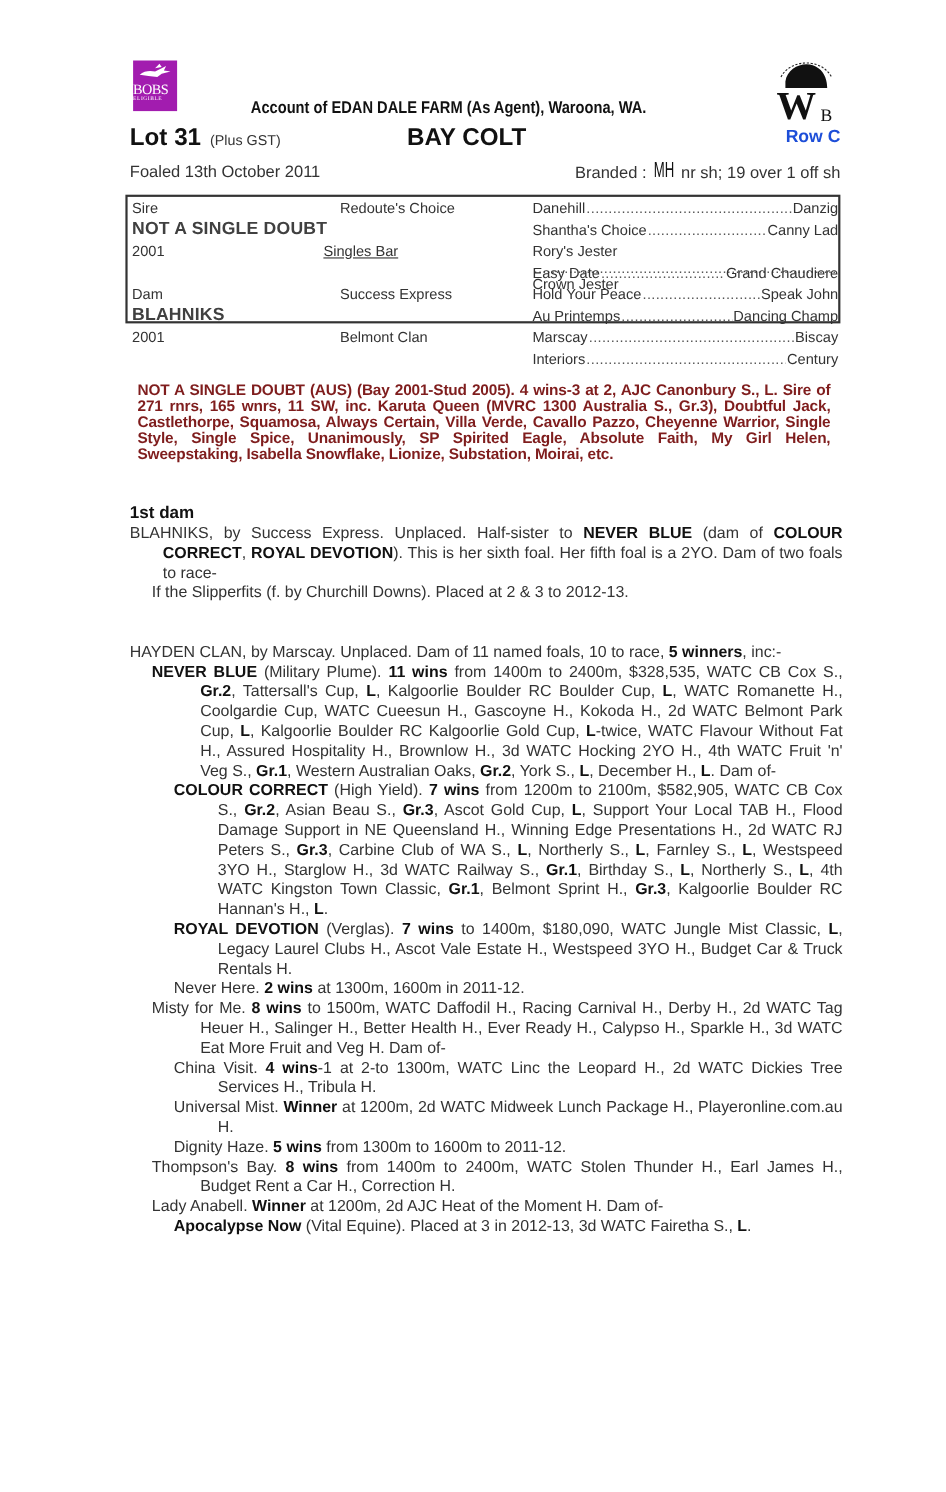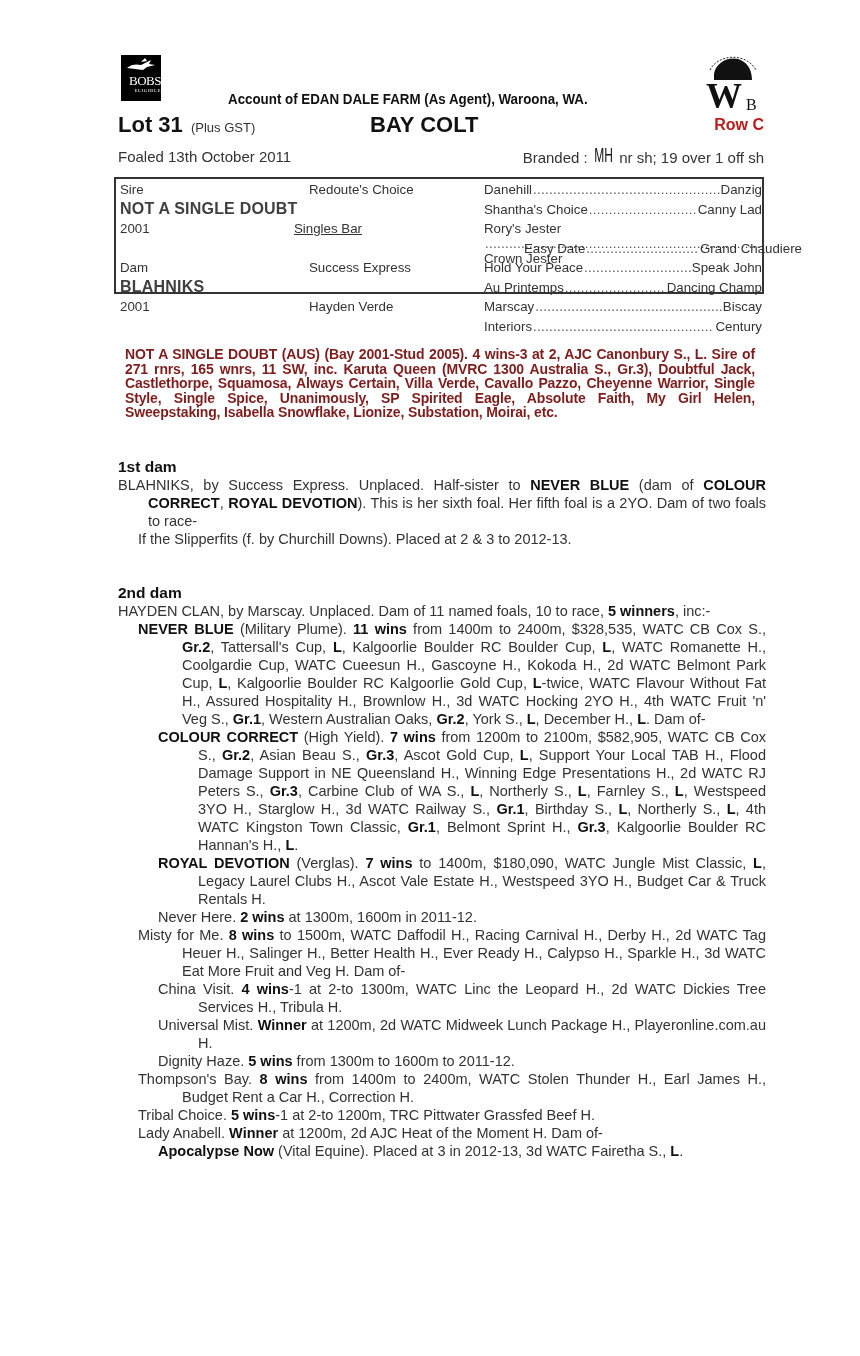--- a/index.html
+++ b/index.html
@@ -1,33 +1,33 @@
 <!DOCTYPE html>
 <html><head>
 <meta charset="utf-8">
 <style>
   html, body { margin:0; padding:0; background:#ffffff; }
   body { width:860px; height:1356px; position:relative; overflow:hidden;
          font-family:"Liberation Sans", sans-serif; color:#1a1a1a; }
   .page { position:absolute; left:0; top:0; width:860px; height:1356px; }
 
   
-  .bobs-logo { position:absolute; left:121px; top:55px; width:40px; height:46px; background:#000000;
-               color:#fff; text-align:right; font-family:"Liberation Serif", serif; }
+  .bobs-logo { position:absolute; left:121px; top:55px; width:40px; height:46px; background:#a21caf;
+               color:#fff; text-align:left; font-family:"Liberation Serif", serif; }
   .bobs-logo .horse { display:block; height:20px; }
   .bobs-logo .bobs { display:block; font-size:13px; line-height:12px; letter-spacing:-0.5px; }
   .bobs-logo .elig { display:block; font-size:5px; line-height:8px; letter-spacing:0.5px; }
   .wb-logo { position:absolute; left:700px; top:52px; width:70px; height:60px; }
 
   .account { position:absolute; left:228px; top:90px; font-size:15.5px; font-weight:bold;
              transform:scaleX(0.86); transform-origin:left top; letter-spacing:0; white-space:nowrap; color:#111; }
   .lot { position:absolute; left:118px; top:112px; font-size:22px; font-weight:bold; color:#111; white-space:nowrap; }
   .lot .gst { font-size:13px; font-weight:normal; color:#333; margin-left:2px; }
   .sex { position:absolute; left:370px; top:112px; font-size:22px; font-weight:bold; color:#111; }
-  .row { position:absolute; right:96px; top:116px; font-size:16px; font-weight:bold; color:#b91c1c; }
+  .row { position:absolute; right:96px; top:116px; font-size:16px; font-weight:bold; color:#1d4ed8; }
   .foaled { position:absolute; left:118px; top:148px; font-size:15px; color:#333; }
   .branded { position:absolute; right:96px; top:144px; font-size:15px; color:#333; white-space:nowrap; }
   .branded .brand-mark { font-size:20px; font-family:"Liberation Sans Narrow","Liberation Sans",sans-serif;
                          display:inline-block; transform:scaleX(0.6); margin:0 -4px; vertical-align:1px; color:#111; }
 
   
   .pedigree { position:absolute; left:114px; top:177px; width:650px; height:117px;
               border:2px solid #333; box-sizing:border-box; font-size:13.3px; color:#333; }
   .ped-cell { position:absolute; white-space:nowrap; }
   .ped-main { font-weight:bold; font-size:16px; color:#404040; letter-spacing:0.2px; }
@@ -88,38 +88,38 @@
     <div class="ped-cell" style="left:4px;top:3px;">Sire</div>
     <div class="ped-cell" style="left:193px;top:3px;">Redoute's Choice</div>
     <div class="ped-cell ped-main" style="left:4px;top:21px;">NOT A SINGLE DOUBT</div>
     <div class="ped-cell" style="left:4px;top:42px;">2001</div>
     <div class="ped-cell" style="left:178px;top:42px;text-decoration:underline;">Singles Bar</div>
 
     <div class="ped-cell" style="left:4px;top:81px;">Dam</div>
     <div class="ped-cell" style="left:193px;top:81px;">Success Express</div>
     <div class="ped-cell ped-main" style="left:4px;top:99px;">BLAHNIKS</div>
     <div class="ped-cell" style="left:4px;top:120px;">2001</div>
-    <div class="ped-cell" style="left:193px;top:120px;">Hayden Verde</div>
+    <div class="ped-cell" style="left:193px;top:120px;">Belmont Clan</div>
 
     <div class="ped-line" style="top:3px;">
         <span>Danehill</span>
         <span class="dots"></span>
         <span>Danzig</span>
       </div>
     <div class="ped-line" style="top:22.5px;">
         <span>Shantha's Choice</span>
         <span class="dots"></span>
         <span>Canny Lad</span>
       </div>
     <div class="ped-line" style="top:42px;flex-direction:column;">
         <span>Rory's Jester</span>
         <span class="dots"></span>
         <span>Crown Jester</span>
       </div>
-    <div class="ped-line" style="top:61.5px;margin-left:40px;">
+    <div class="ped-line" style="top:61.5px;">
         <span>Easy Date</span>
         <span class="dots"></span>
         <span>Grand Chaudiere</span>
       </div>
     <div class="ped-line" style="top:81px;">
         <span>Hold Your Peace</span>
         <span class="dots"></span>
         <span>Speak John</span>
       </div>
     <div class="ped-line" style="top:100.5px;">
@@ -141,41 +141,39 @@
 
   <div class="sire-blurb">NOT A SINGLE DOUBT (AUS) (Bay 2001-Stud 2005). 4 wins-3 at 2, AJC Canonbury S., L. Sire of 271 rnrs, 165 wnrs, 11 SW, inc. Karuta Queen (MVRC 1300 Australia S., Gr.3), Doubtful Jack, Castlethorpe, Squamosa, Always Certain, Villa Verde, Cavallo Pazzo, Cheyenne Warrior, Single Style, Single Spice, Unanimously, SP Spirited Eagle, Absolute Faith, My Girl Helen, Sweepstaking, Isabella Snowflake, Lionize, Substation, Moirai, etc.</div>
 
   <div class="section" style="top:458px;">
     <p class="heading">1st dam</p>
     <p class="p ind0 last"><span>BLAHNIKS, by Success Express. Unplaced. Half-sister to </span><span class="b">NEVER BLUE</span><span> (dam of </span><span class="b">COLOUR CORRECT</span><span>, </span><span class="b">ROYAL DEVOTION</span><span>). This is her sixth foal. Her fifth foal is a 2YO. Dam of two foals to race-</span></p>
     <p class="p" style="padding-left:20px;"><span>If the Slipperfits (f. by Churchill Downs). Placed at 2 &amp; 3 to 2012-13.</span></p>
   </div>
 
   <div class="section" style="top:584px;">
-    <p class="heading">2nd dam</p>
     <p class="p ind0 last"><span>HAYDEN CLAN, by Marscay. Unplaced. Dam of 11 named foals, 10 to race, </span><span class="b">5 winners</span><span>, inc:-</span></p>
 
     <p class="p ind1 last" style="padding-left:64px;text-indent:-44px;"><span class="b">NEVER BLUE</span><span> (Military Plume). </span><span class="b">11 wins</span><span> from 1400m to 2400m, $328,535, WATC CB Cox S., </span><span class="b">Gr.2</span><span>, Tattersall's Cup, </span><span class="b">L</span><span>, Kalgoorlie Boulder RC Boulder Cup, </span><span class="b">L</span><span>, WATC Romanette H., Coolgardie Cup, WATC Cueesun H., Gascoyne H., Kokoda H., 2d WATC Belmont Park Cup, </span><span class="b">L</span><span>, Kalgoorlie Boulder RC Kalgoorlie Gold Cup, </span><span class="b">L</span><span>-twice, WATC Flavour Without Fat H., Assured Hospitality H., Brownlow H., 3d WATC Hocking 2YO H., 4th WATC Fruit 'n' Veg S., </span><span class="b">Gr.1</span><span>, Western Australian Oaks, </span><span class="b">Gr.2</span><span>, York S., </span><span class="b">L</span><span>, December H., </span><span class="b">L</span><span>. Dam of-</span></p>
 
     <p class="p last" style="padding-left:80px;text-indent:-40px;"><span class="b">COLOUR CORRECT</span><span> (High Yield). </span><span class="b">7 wins</span><span> from 1200m to 2100m, $582,905, WATC CB Cox S., </span><span class="b">Gr.2</span><span>, Asian Beau S., </span><span class="b">Gr.3</span><span>, Ascot Gold Cup, </span><span class="b">L</span><span>, Support Your Local TAB H., Flood Damage Support in NE Queensland H., Winning Edge Presentations H., 2d WATC RJ Peters S., </span><span class="b">Gr.3</span><span>, Carbine Club of WA S., </span><span class="b">L</span><span>, Northerly S., </span><span class="b">L</span><span>, Farnley S., </span><span class="b">L</span><span>, Westspeed 3YO H., Starglow H., 3d WATC Railway S., </span><span class="b">Gr.1</span><span>, Birthday S., </span><span class="b">L</span><span>, Northerly S., </span><span class="b">L</span><span>, 4th WATC Kingston Town Classic, </span><span class="b">Gr.1</span><span>, Belmont Sprint H., </span><span class="b">Gr.3</span><span>, Kalgoorlie Boulder RC Hannan's H., </span><span class="b">L</span><span>.</span></p>
 
     <p class="p last" style="padding-left:80px;text-indent:-40px;"><span class="b">ROYAL DEVOTION</span><span> (Verglas). </span><span class="b">7 wins</span><span> to 1400m, $180,090, WATC Jungle Mist Classic, </span><span class="b">L</span><span>, Legacy Laurel Clubs H., Ascot Vale Estate H., Westspeed 3YO H., Budget Car &amp; Truck Rentals H.</span></p>
 
     <p class="p" style="padding-left:40px;"><span>Never Here. </span><span class="b">2 wins</span><span> at 1300m, 1600m in 2011-12.</span></p>
 
     <p class="p last" style="padding-left:64px;text-indent:-44px;"><span>Misty for Me. </span><span class="b">8 wins</span><span> to 1500m, WATC Daffodil H., Racing Carnival H., Derby H., 2d WATC Tag Heuer H., Salinger H., Better Health H., Ever Ready H., Calypso H., Sparkle H., 3d WATC Eat More Fruit and Veg H. Dam of-</span></p>
 
     <p class="p last" style="padding-left:80px;text-indent:-40px;"><span>China Visit. </span><span class="b">4 wins</span><span>-1 at 2-to 1300m, WATC Linc the Leopard H., 2d WATC Dickies Tree Services H., Tribula H.</span></p>
 
     <p class="p last" style="padding-left:80px;text-indent:-40px;"><span>Universal Mist. </span><span class="b">Winner</span><span> at 1200m, 2d WATC Midweek Lunch Package H., Playeronline.com.au H.</span></p>
 
     <p class="p" style="padding-left:40px;"><span>Dignity Haze. </span><span class="b">5 wins</span><span> from 1300m to 1600m to 2011-12.</span></p>
 
     <p class="p last" style="padding-left:64px;text-indent:-44px;"><span>Thompson's Bay. </span><span class="b">8 wins</span><span> from 1400m to 2400m, WATC Stolen Thunder H., Earl James H., Budget Rent a Car H., Correction H.</span></p>
 
-    <p class="p" style="padding-left:20px;"><span>Tribal Choice. </span><span class="b">5 wins</span><span>-1 at 2-to 1200m, TRC Pittwater Grassfed Beef H.</span></p>
 
     <p class="p" style="padding-left:20px;"><span>Lady Anabell. </span><span class="b">Winner</span><span> at 1200m, 2d AJC Heat of the Moment H. Dam of-</span></p>
 
     <p class="p last" style="padding-left:80px;text-indent:-40px;"><span class="b">Apocalypse Now</span><span> (Vital Equine). Placed at 3 in 2012-13, 3d WATC Fairetha S., </span><span class="b">L</span><span>.</span></p>
   </div>
 
 </div>
 
 </body></html>

